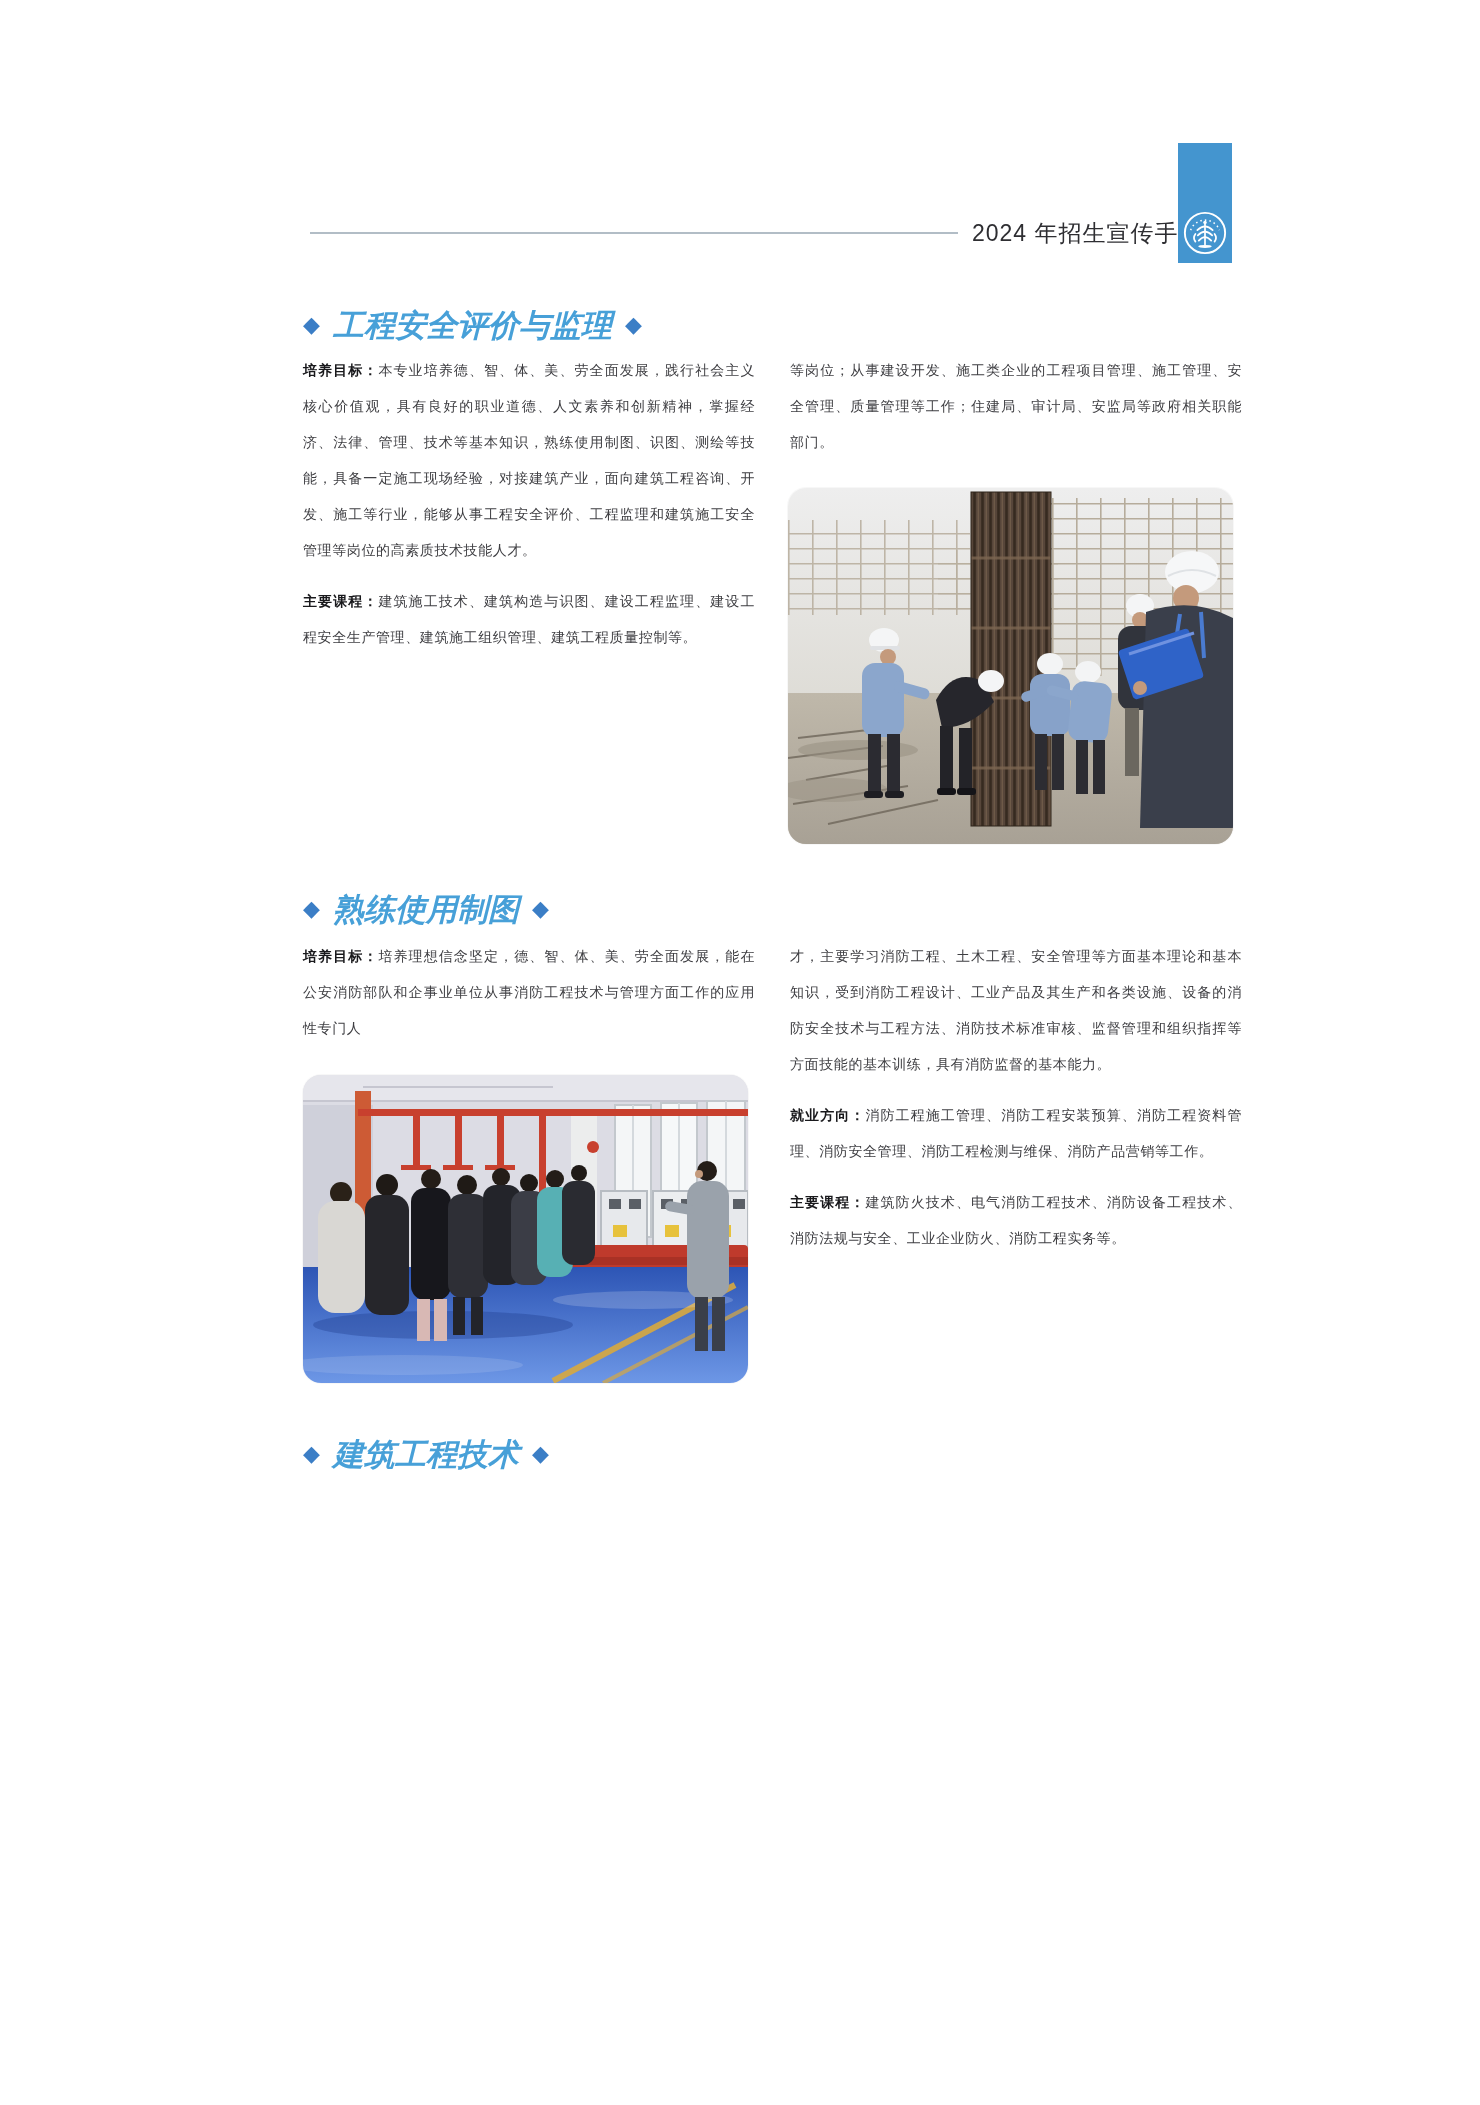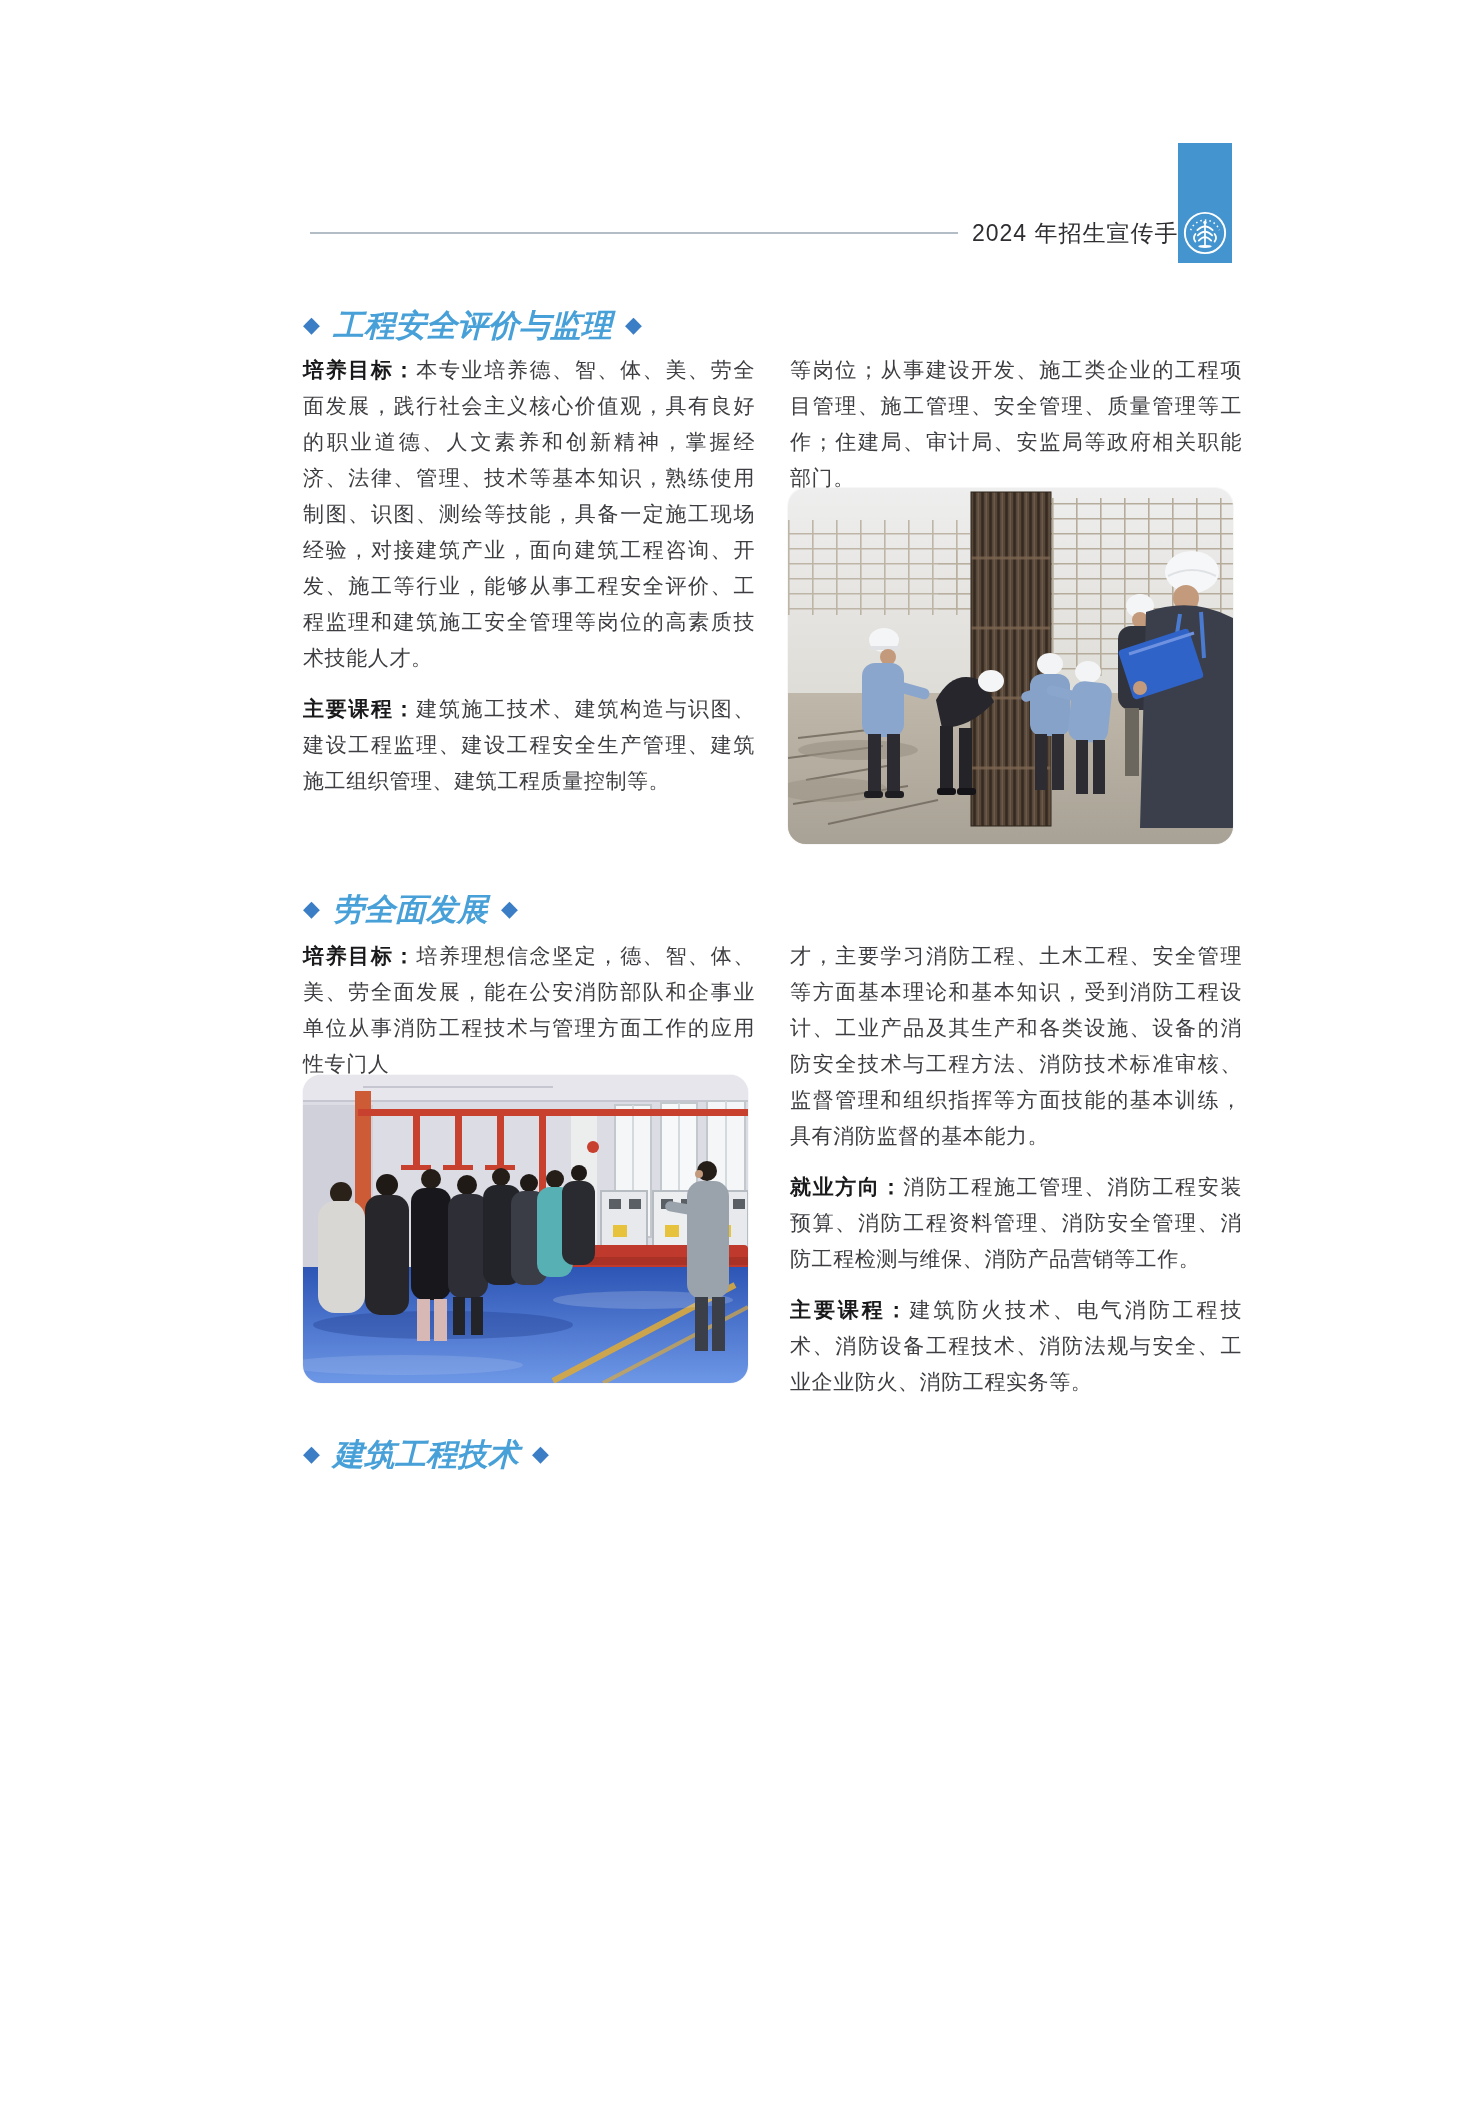--- a/index.html
+++ b/index.html
@@ -10,21 +10,21 @@
   .htitle{position:absolute;left:972px;top:219px;font-size:23px;line-height:28px;color:#2e2e32;
           letter-spacing:1px;white-space:nowrap;}
   .hbar{position:absolute;left:1178px;top:143px;width:54px;height:120px;background:#4495cf;
         display:flex;align-items:flex-end;justify-content:center;padding-bottom:7px;box-sizing:border-box;}
   .seal{width:46px;height:46px;display:block;}
   
   .sec-title{position:absolute;margin:0;display:flex;align-items:center;gap:13px;
              font-size:31px;line-height:40px;font-weight:bold;font-style:italic;color:#47a0d8;white-space:nowrap;}
   .sec-title .dia{font-size:22px;font-style:normal;color:#3b7ec6;transform:translateY(-1px);}
   
-  .col{position:absolute;width:452px;font-size:21px;line-height:36px;color:#3e3e42;letter-spacing:0.6px;}
+  .col{position:absolute;width:452px;font-size:14px;line-height:36px;color:#3e3e42;letter-spacing:0.6px;}
   .para{margin:0 0 15px 0;text-align:justify;}
   .para:last-child{margin-bottom:0;}
   .lab{font-weight:bold;color:#19191c;}
   
   .photo{position:absolute;margin:0;border-radius:18px;overflow:hidden;box-shadow:0 0 0 1px rgba(0,0,0,0.03);}
   .photo svg{display:block;width:100%;height:100%;}
   #s1h{left:303px;top:306px;} #s1l{left:303px;top:352px;} #s1r{left:790px;top:352px;}
   #photo1{left:788px;top:488px;width:445px;height:356px;}
   #s2h{left:303px;top:890px;} #s2l{left:303px;top:938px;} #s2r{left:790px;top:938px;}
   #photo2{left:303px;top:1075px;width:445px;height:308px;}
@@ -163,21 +163,21 @@
         <path d="M392 126 L385 172 M413 124 L416 170" stroke="#4a7bd0" stroke-width="4"></path>
         <rect x="336" y="150" width="74" height="52" rx="4" fill="#2f63c8" transform="rotate(-18 373 176)"></rect>
         <path d="M341 166 L406 145" stroke="#6f92e0" stroke-width="3"></path>
         <circle cx="352" cy="200" r="7" fill="#c49a7c"></circle>
       </g>
     </svg>
   </figure>
 
   <h2 class="sec-title" id="s2h">
     <span class="dia">◆</span>
-    <span>劳全面发展</span>
+    <span>熟练使用制图</span>
     <span class="dia">◆</span>
   </h2>
 
   <div class="col" id="s2l">
     <p class="para"><b class="lab">培养目标：</b><span>培养理想信念坚定，德、智、体、美、劳全面发展，能在公安消防部队和企事业单位从事消防工程技术与管理方面工作的应用性专门人</span></p>
   </div>
 
   <figure class="photo" id="photo2" aria-label="fire-protection-training-lab-photo">
     <svg viewBox="0 0 445 308" preserveAspectRatio="none" aria-hidden="true">
       <defs>

